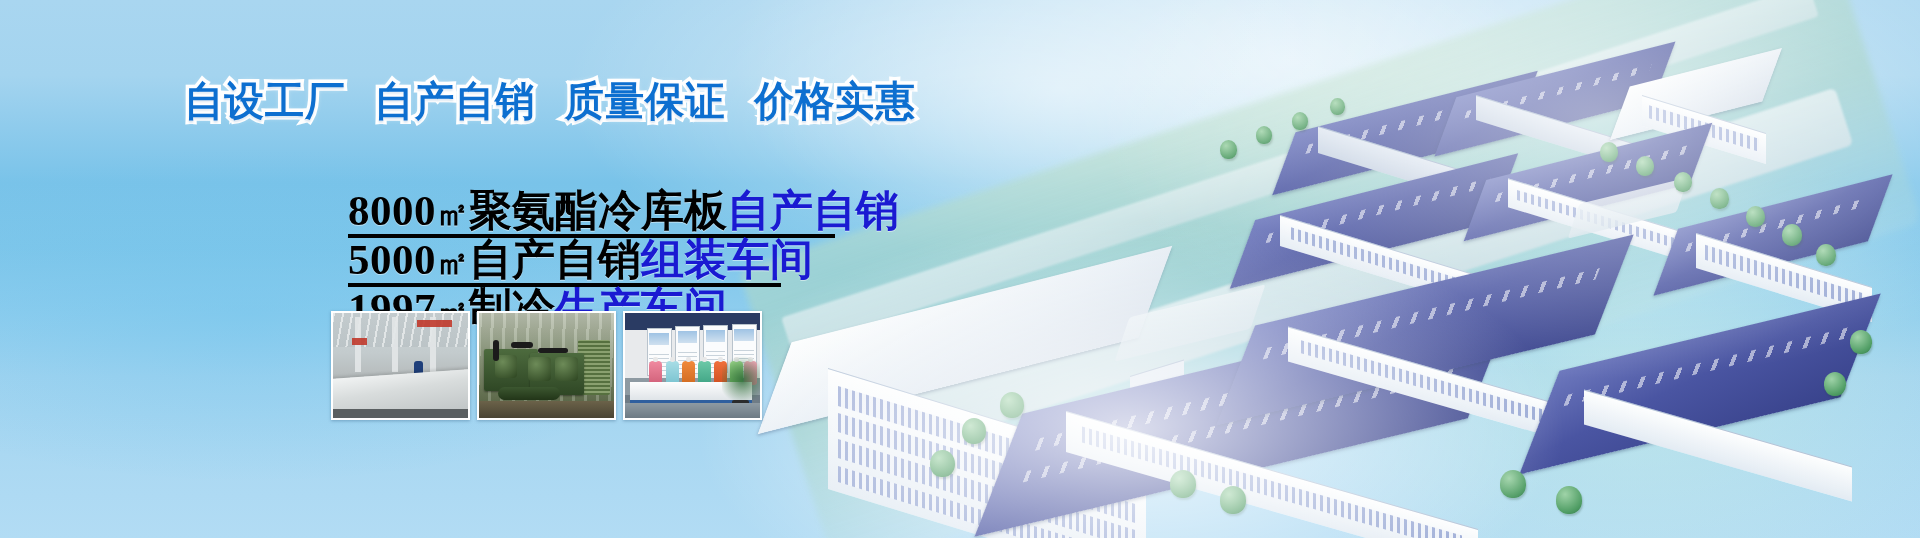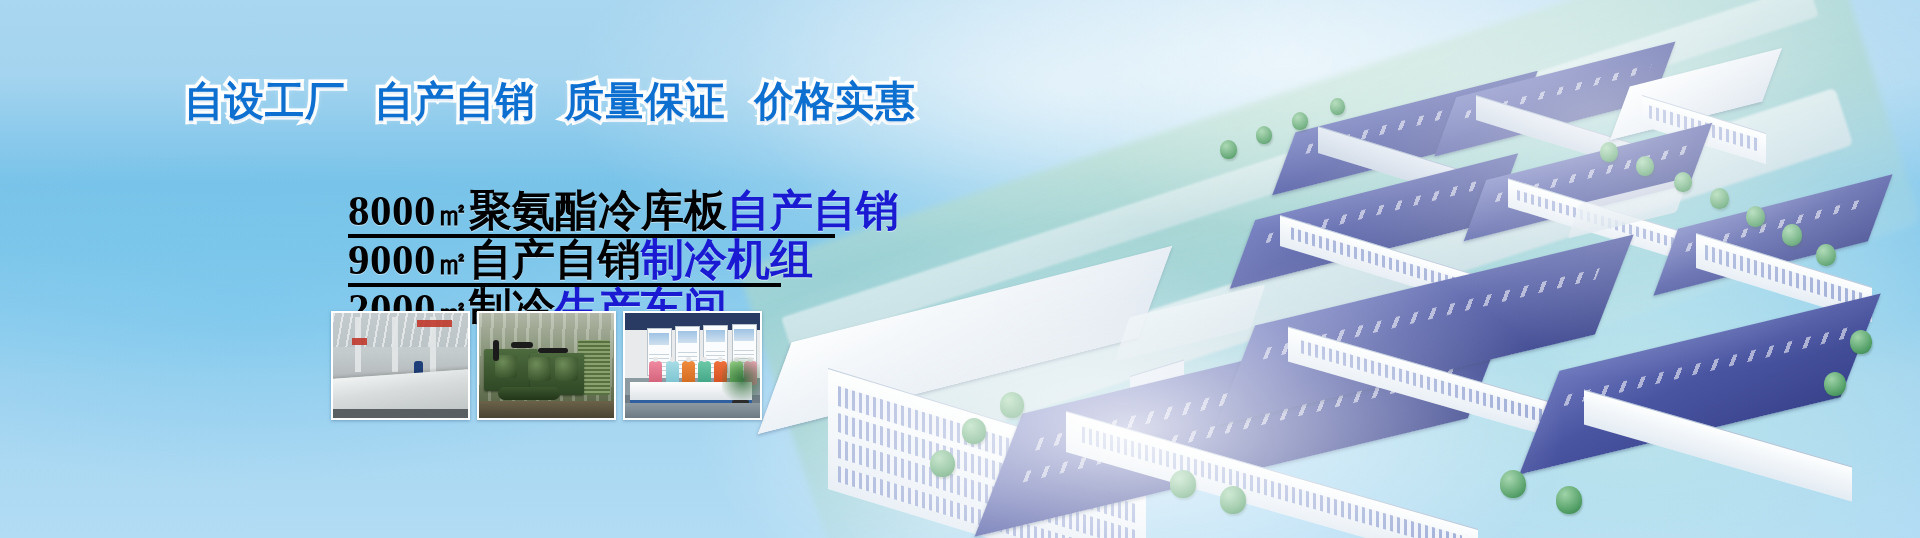--- a/index.html
+++ b/index.html
@@ -356,26 +356,26 @@
   </div>
 
   <div id="lines">
 
     <span class="sline" id="l1">
       <span class="num">8000</span><span class="sq">㎡</span><span>聚氨酯冷库板</span><span class="hl">自产自销</span>
       <span class="rule"></span>
     </span>
 
     <span class="sline" id="l2">
-      <span class="num">9000</span><span class="sq">㎡</span><span>自产自销</span><span class="hl">制冷机组</span>
+      <span class="num">5000</span><span class="sq">㎡</span><span>自产自销</span><span class="hl">组装车间</span>
       <span class="rule"></span>
     </span>
 
     <span class="sline" id="l3">
-      <span class="num">2000</span><span class="sq">㎡</span><span>制冷</span><span class="hl">生产车间</span>
+      <span class="num">1997</span><span class="sq">㎡</span><span>制冷</span><span class="hl">生产车间</span>
     </span>
 
   </div>
 
   <div id="photos">
 
     <div class="ph ph1">
       <div class="roofbeam"></div>
       <div class="col" style="left:16%;"></div>
       <div class="col" style="left:44%;"></div>

